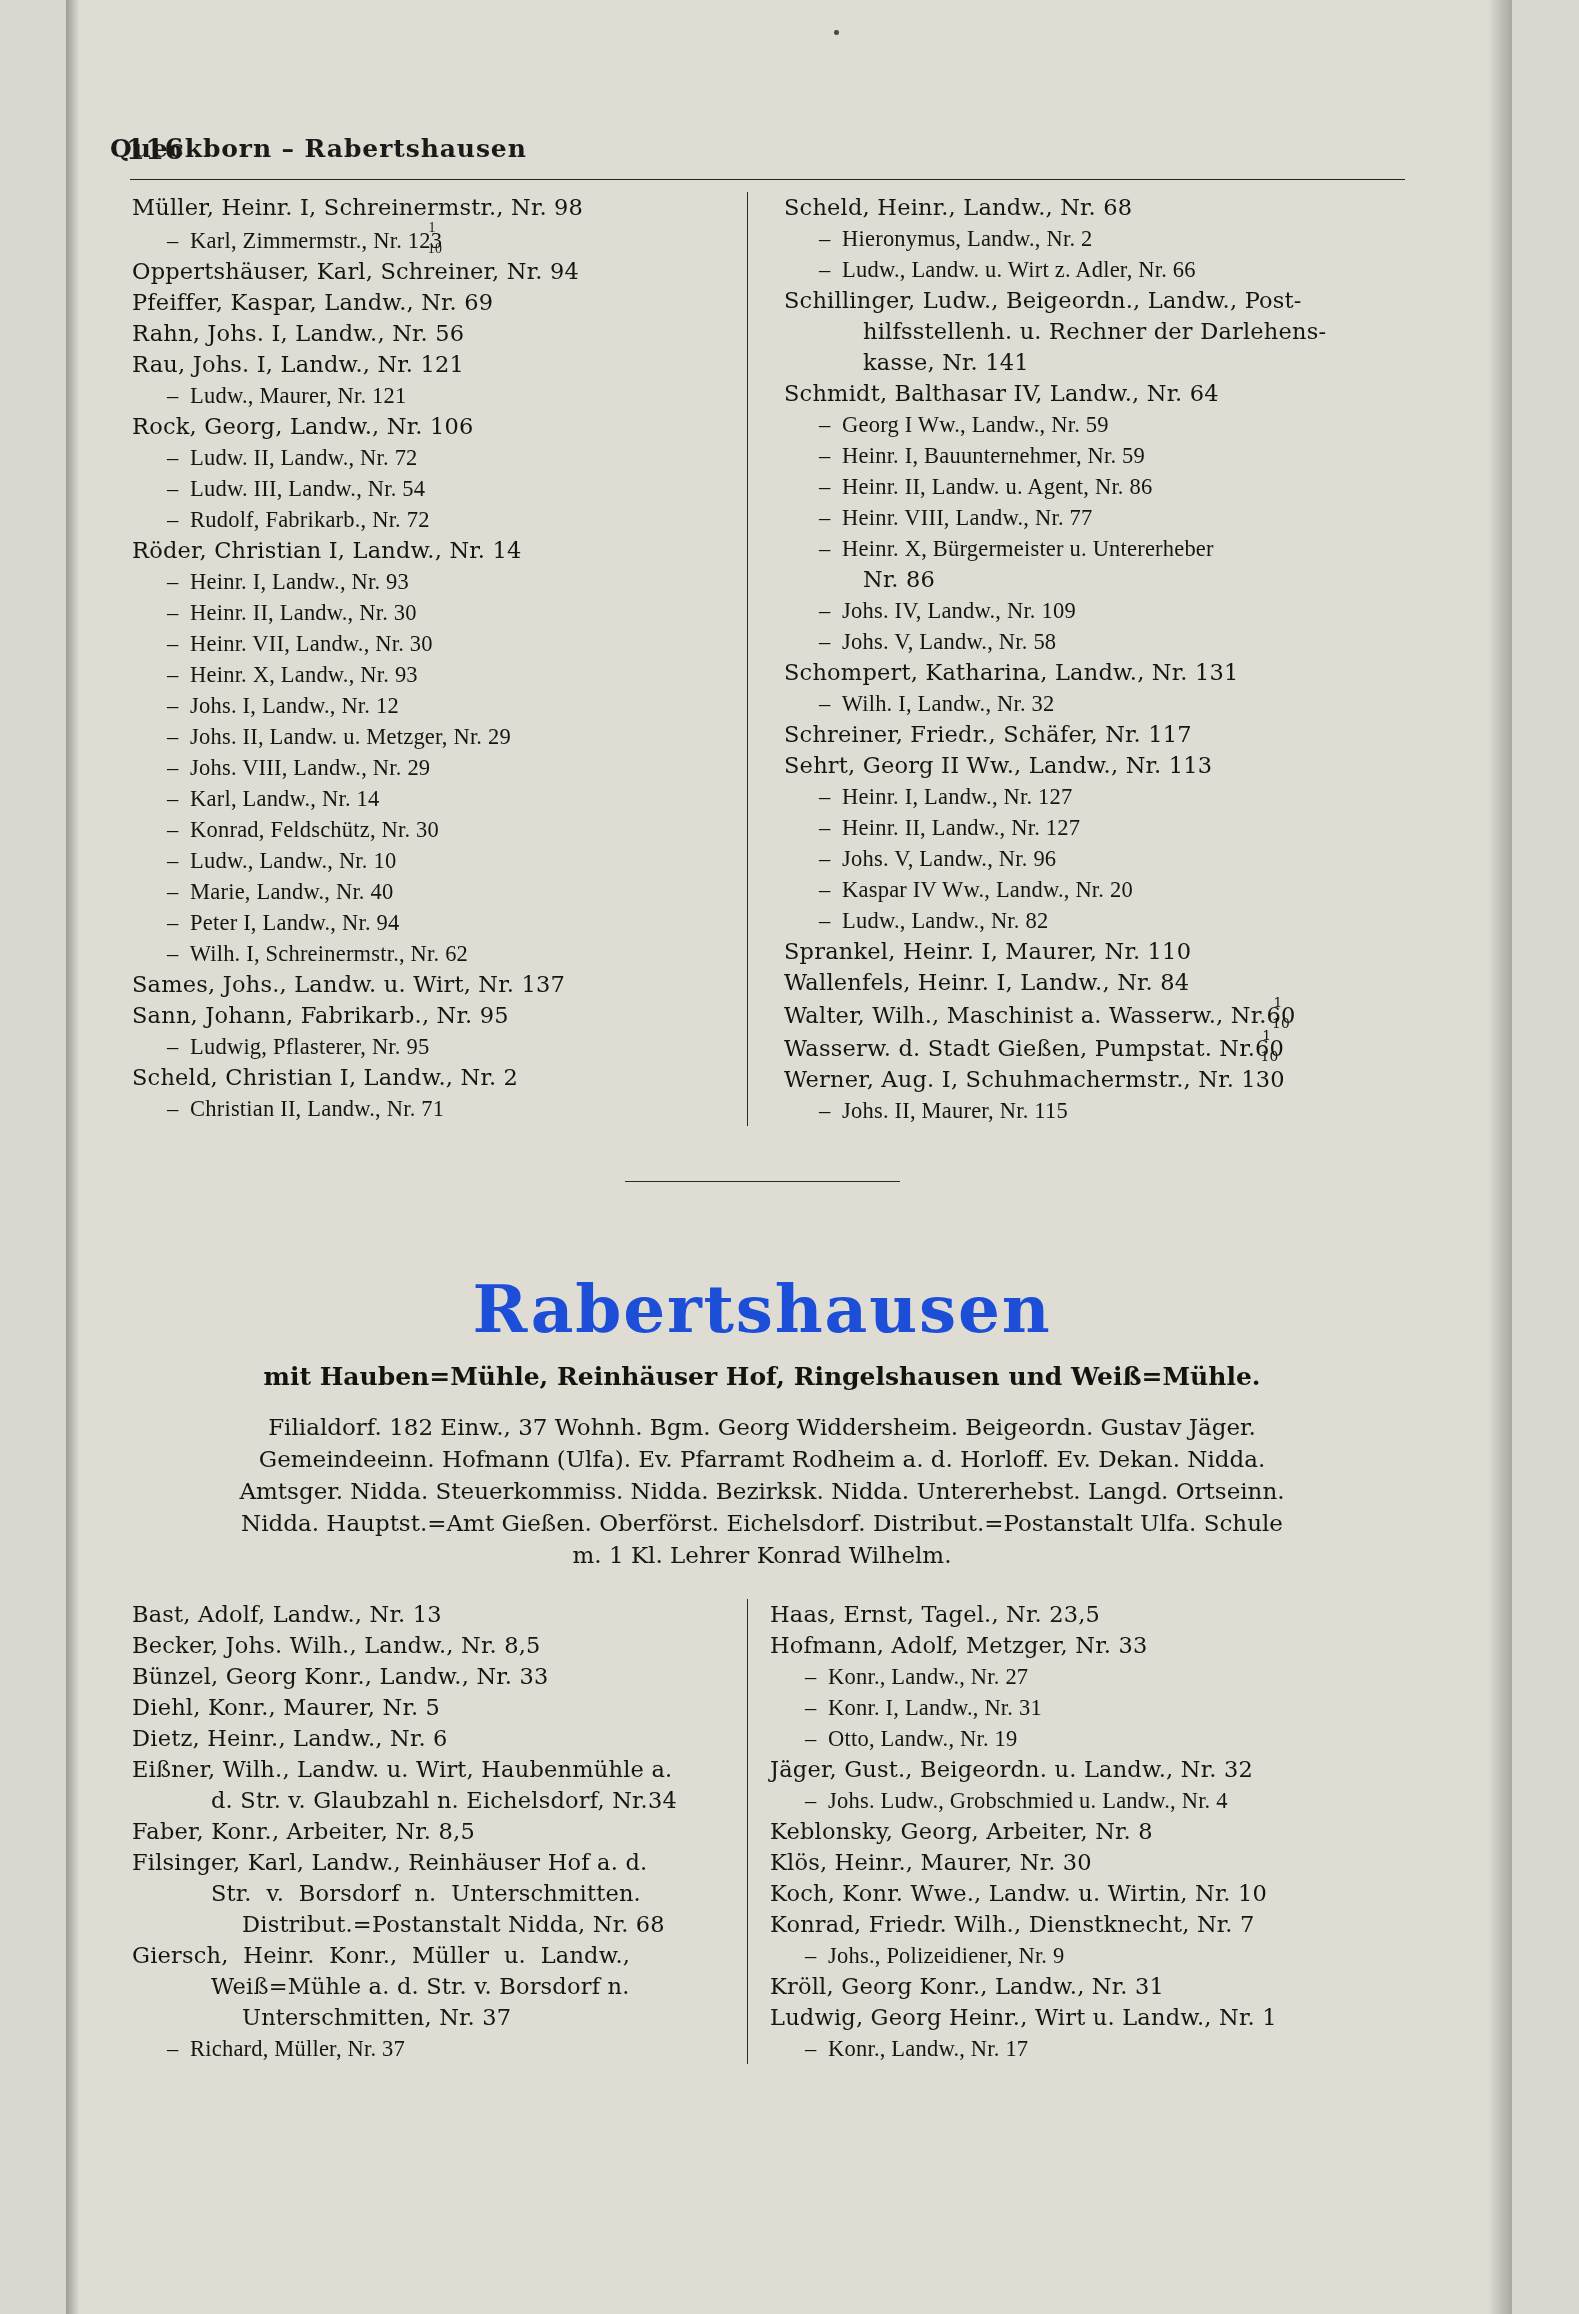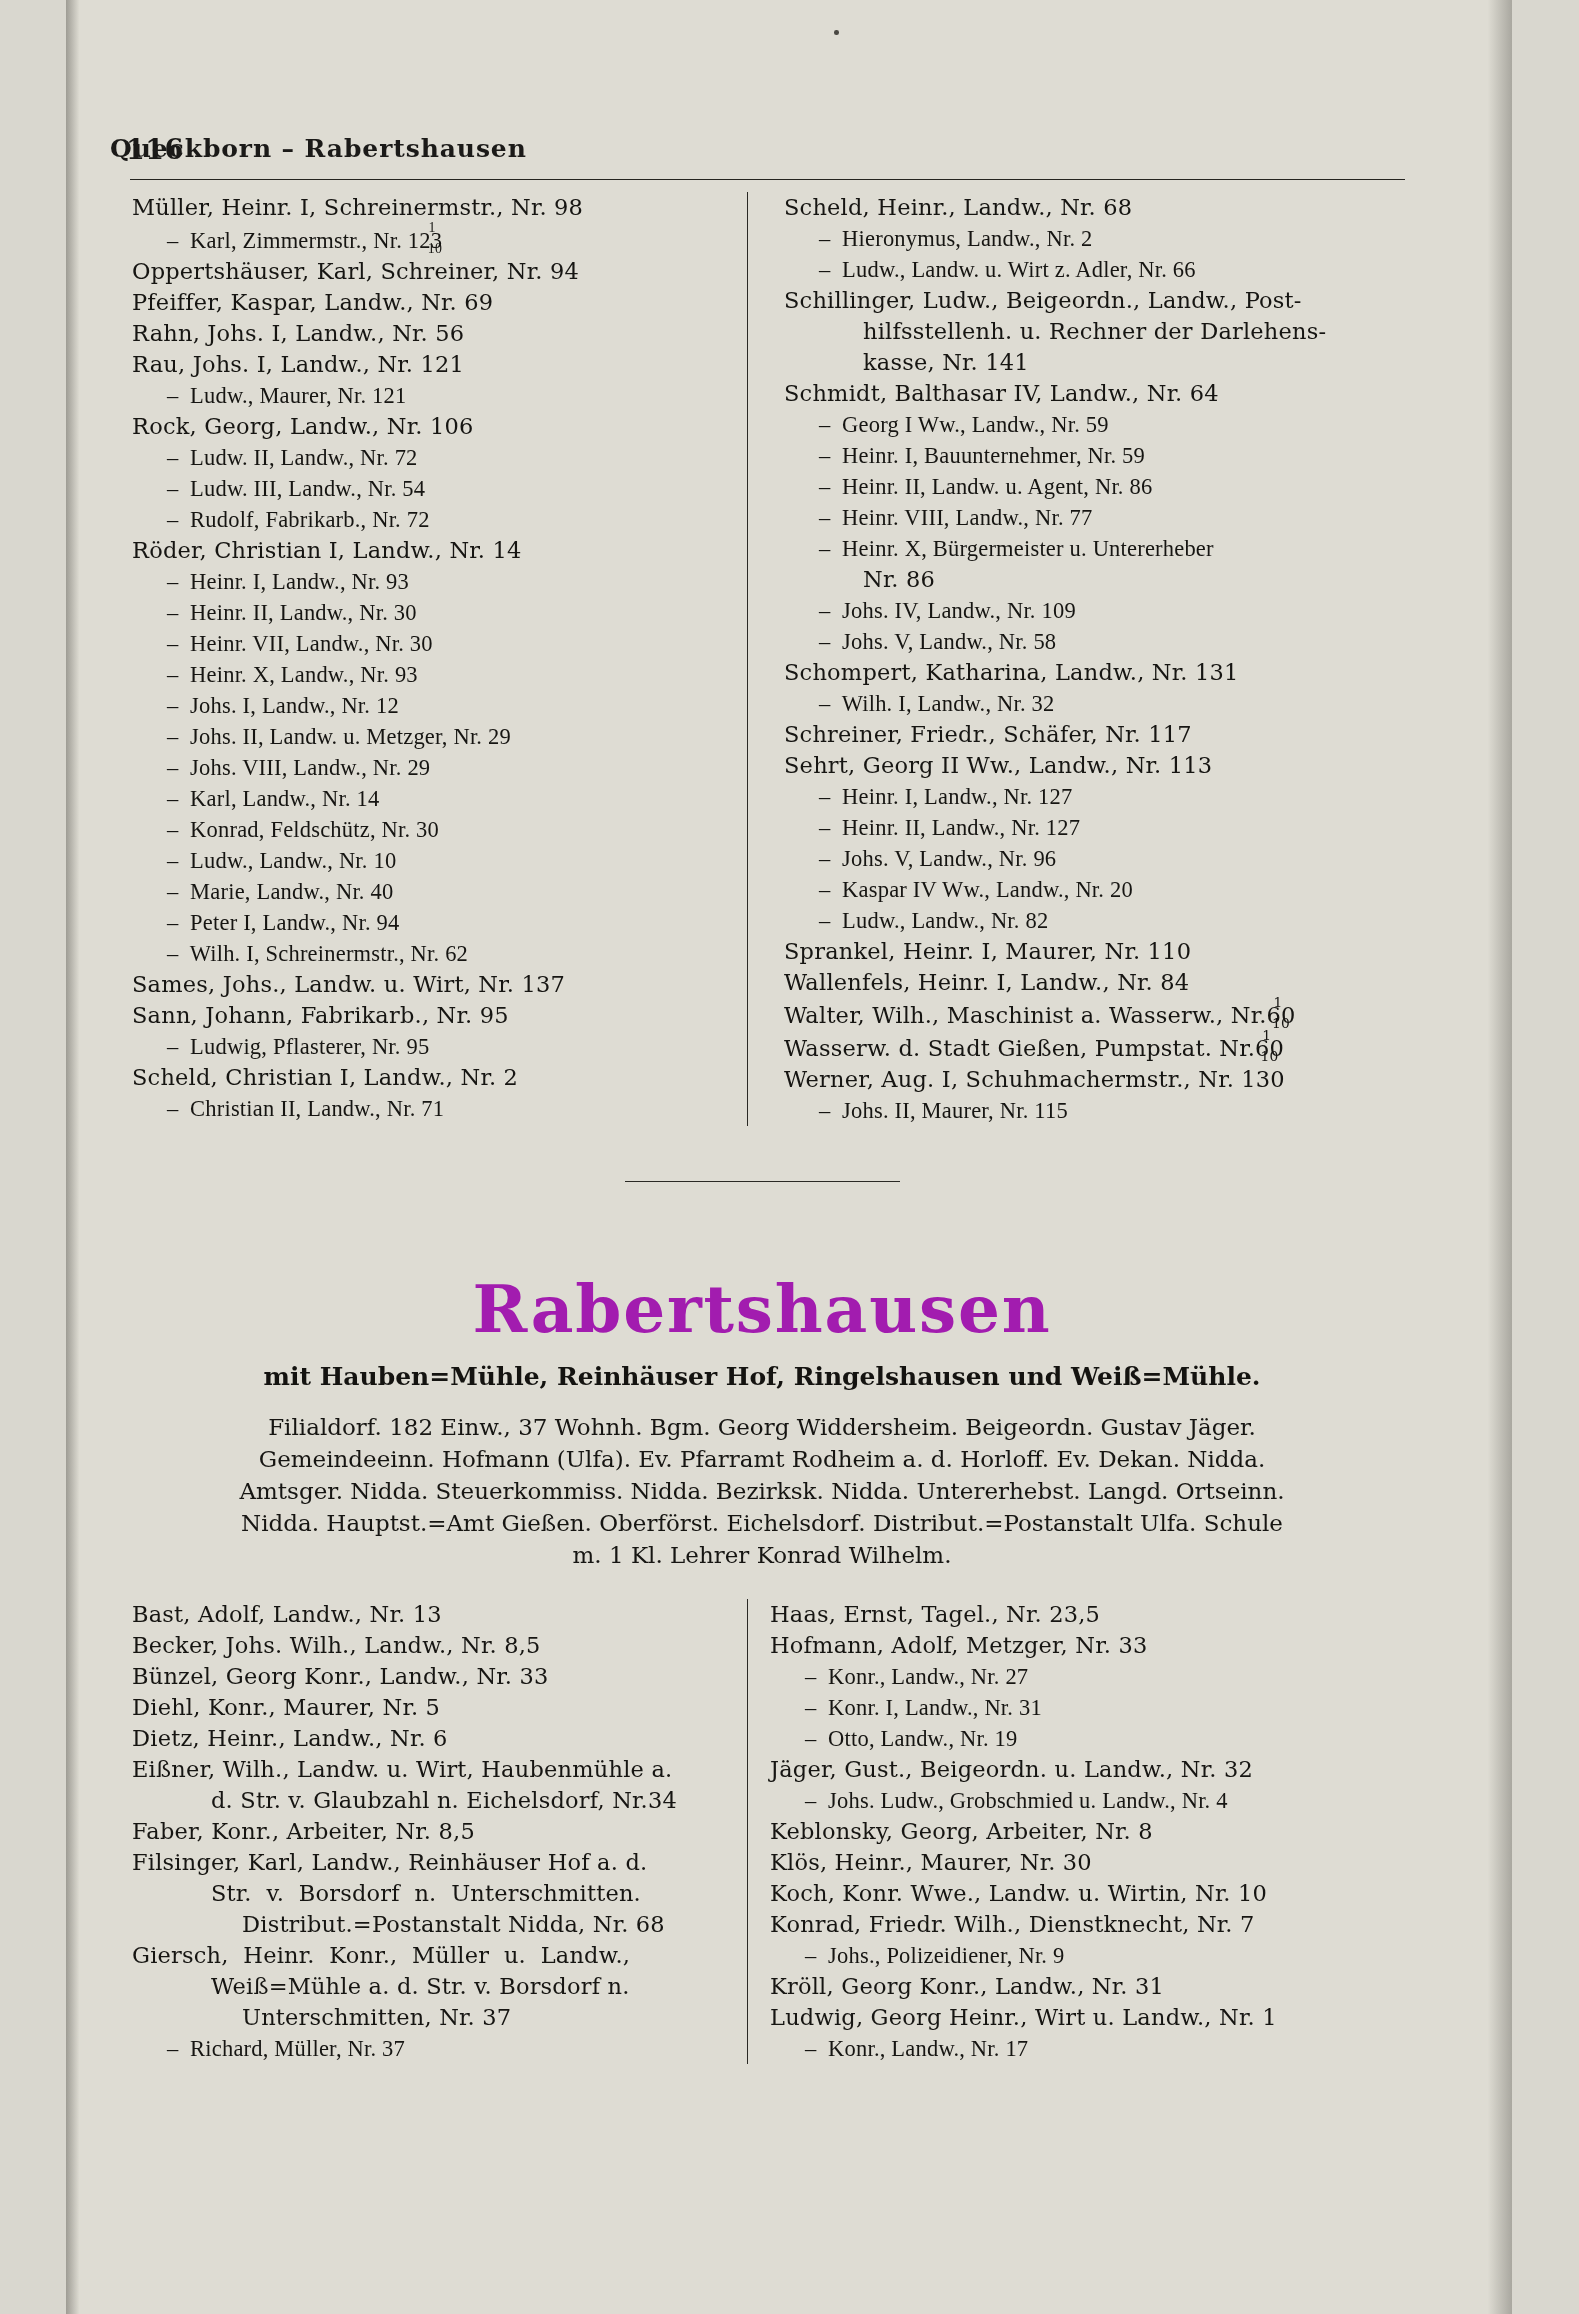--- a/index.html
+++ b/index.html
@@ -147,21 +147,21 @@
   
   .town {
     text-align: center;
     margin-top: 88px;
   }
   .town-name {
     font-family: "DejaVu Serif", serif;
     font-weight: bold;
     font-size: 66px;
     letter-spacing: 1.8px;
-    color: #a21caf;
+    color: #1d4ed8;
   }
   .town-sub {
     font-family: "DejaVu Serif", serif;
     font-weight: bold;
     font-size: 25px;
     margin-top: 14.7px;
     color: #141310;
   }
   .town-info {
     margin-top: 20px;

